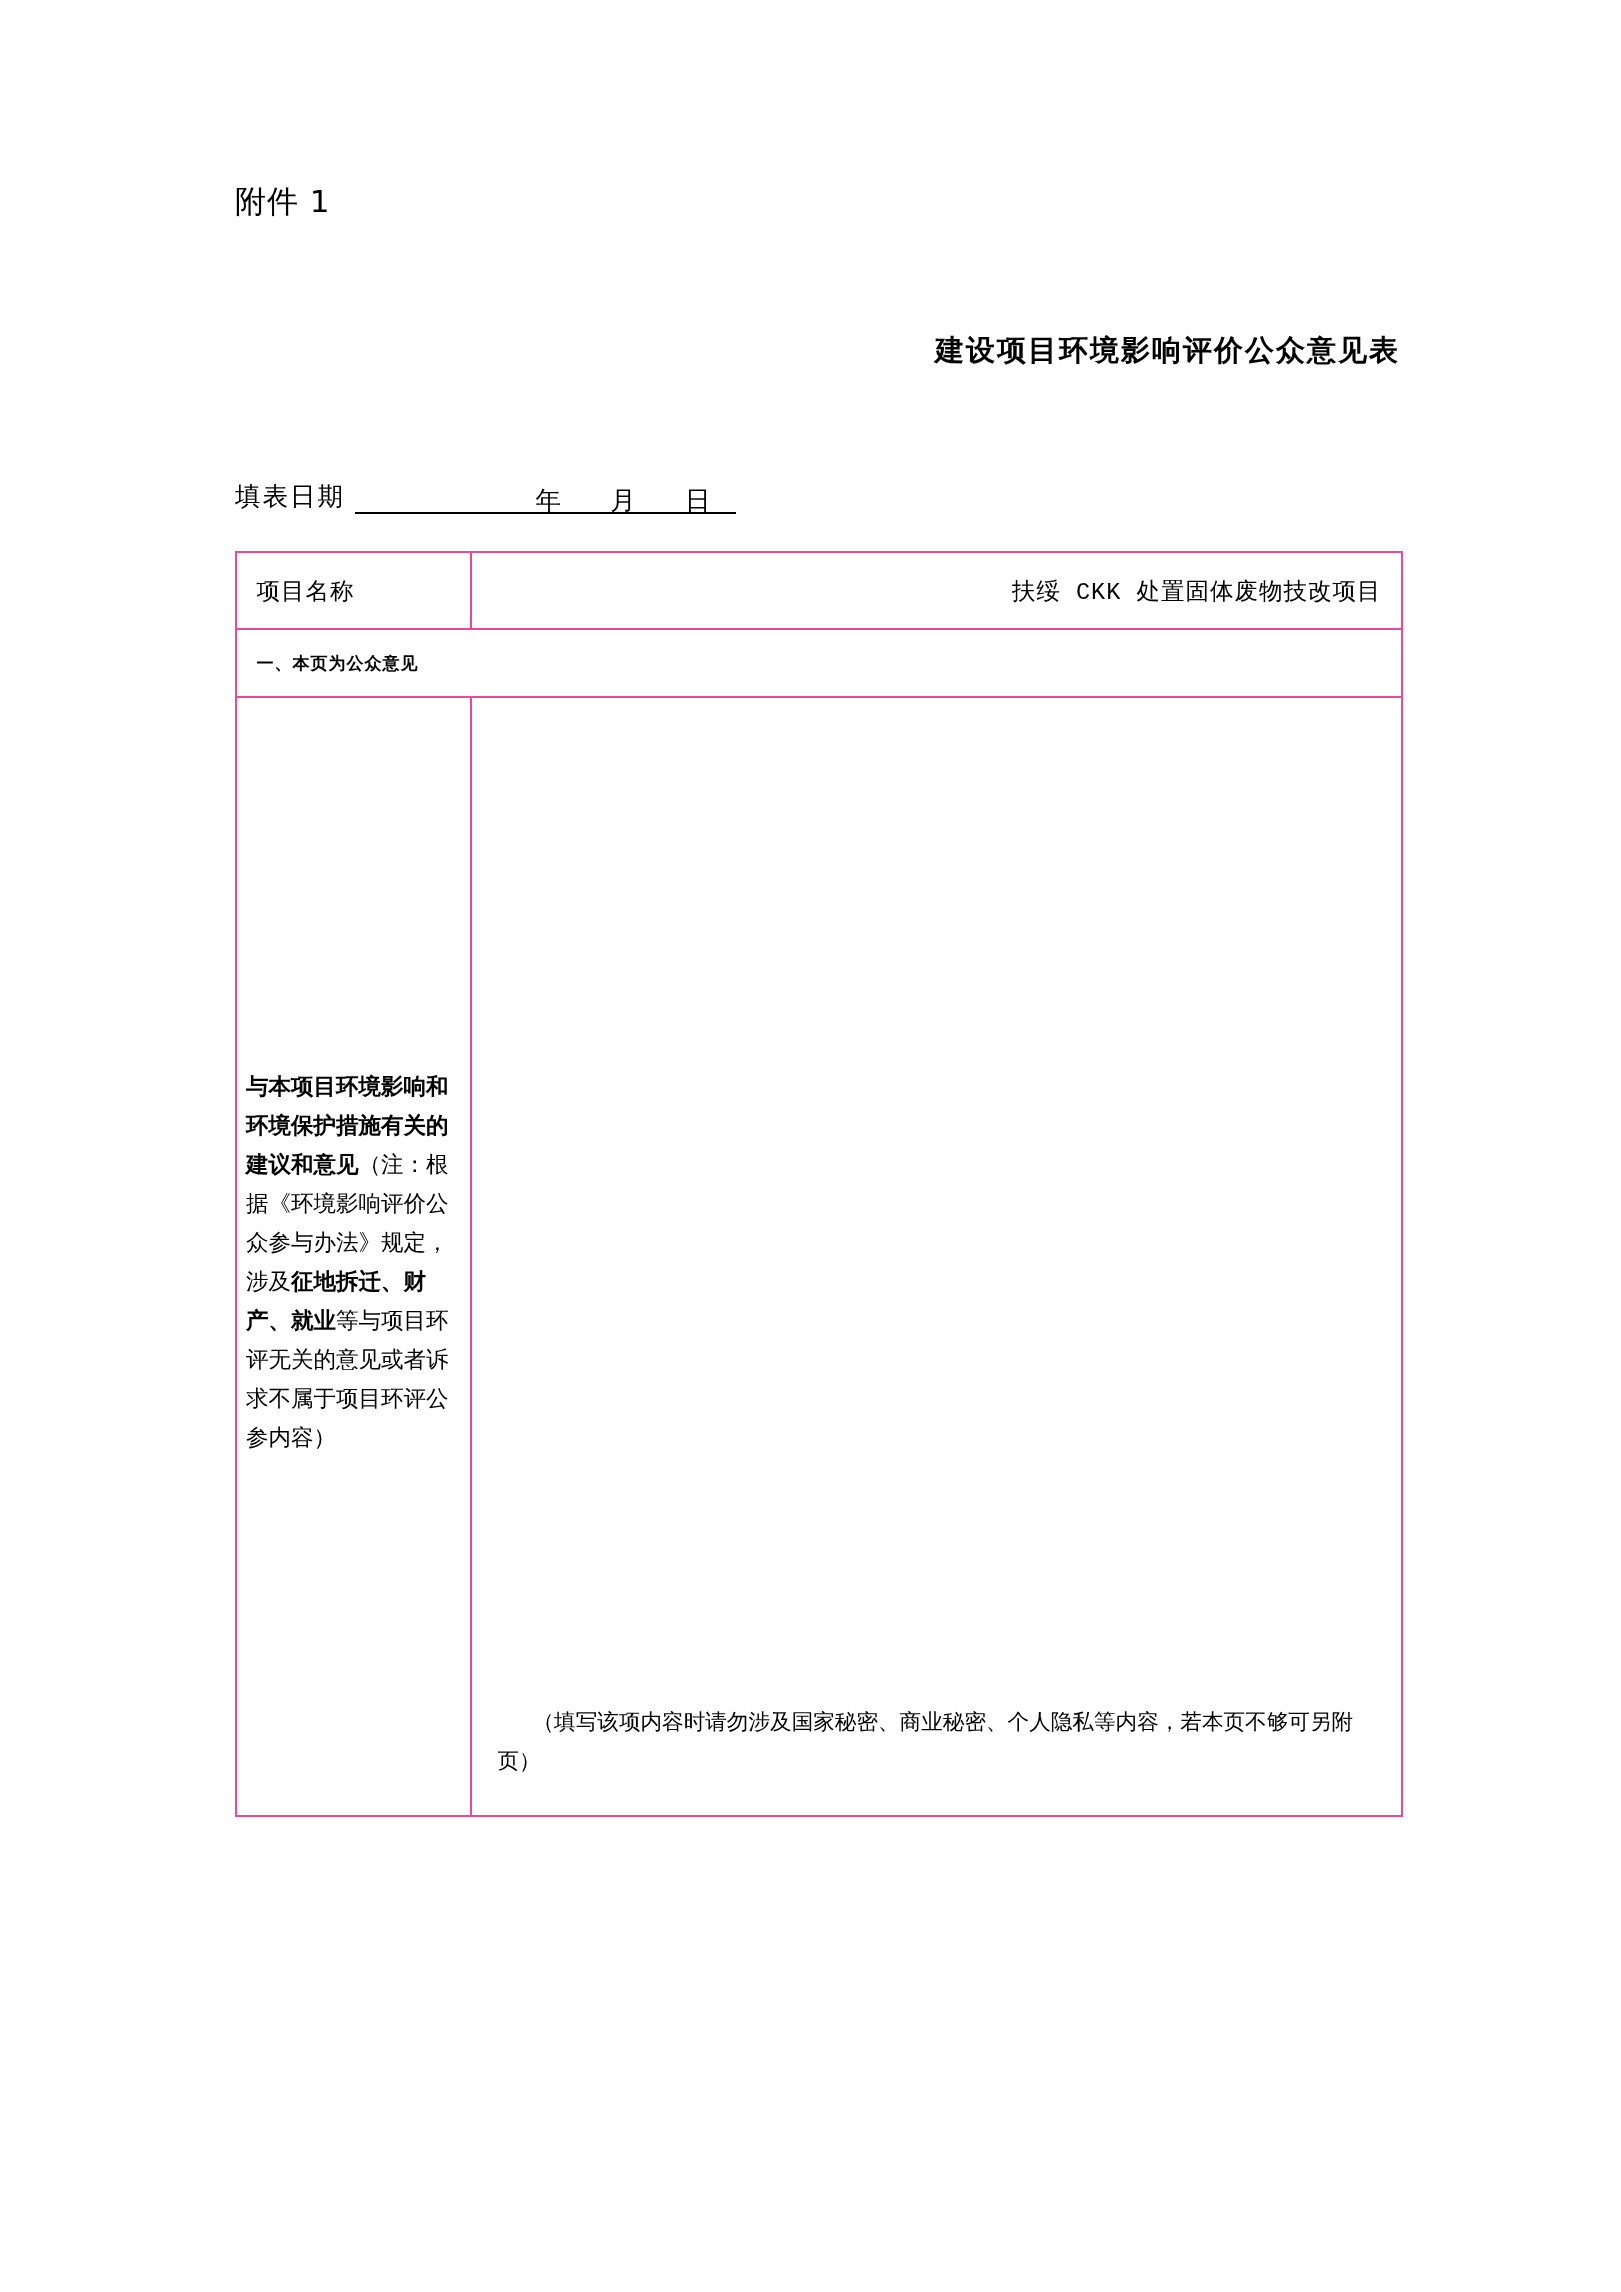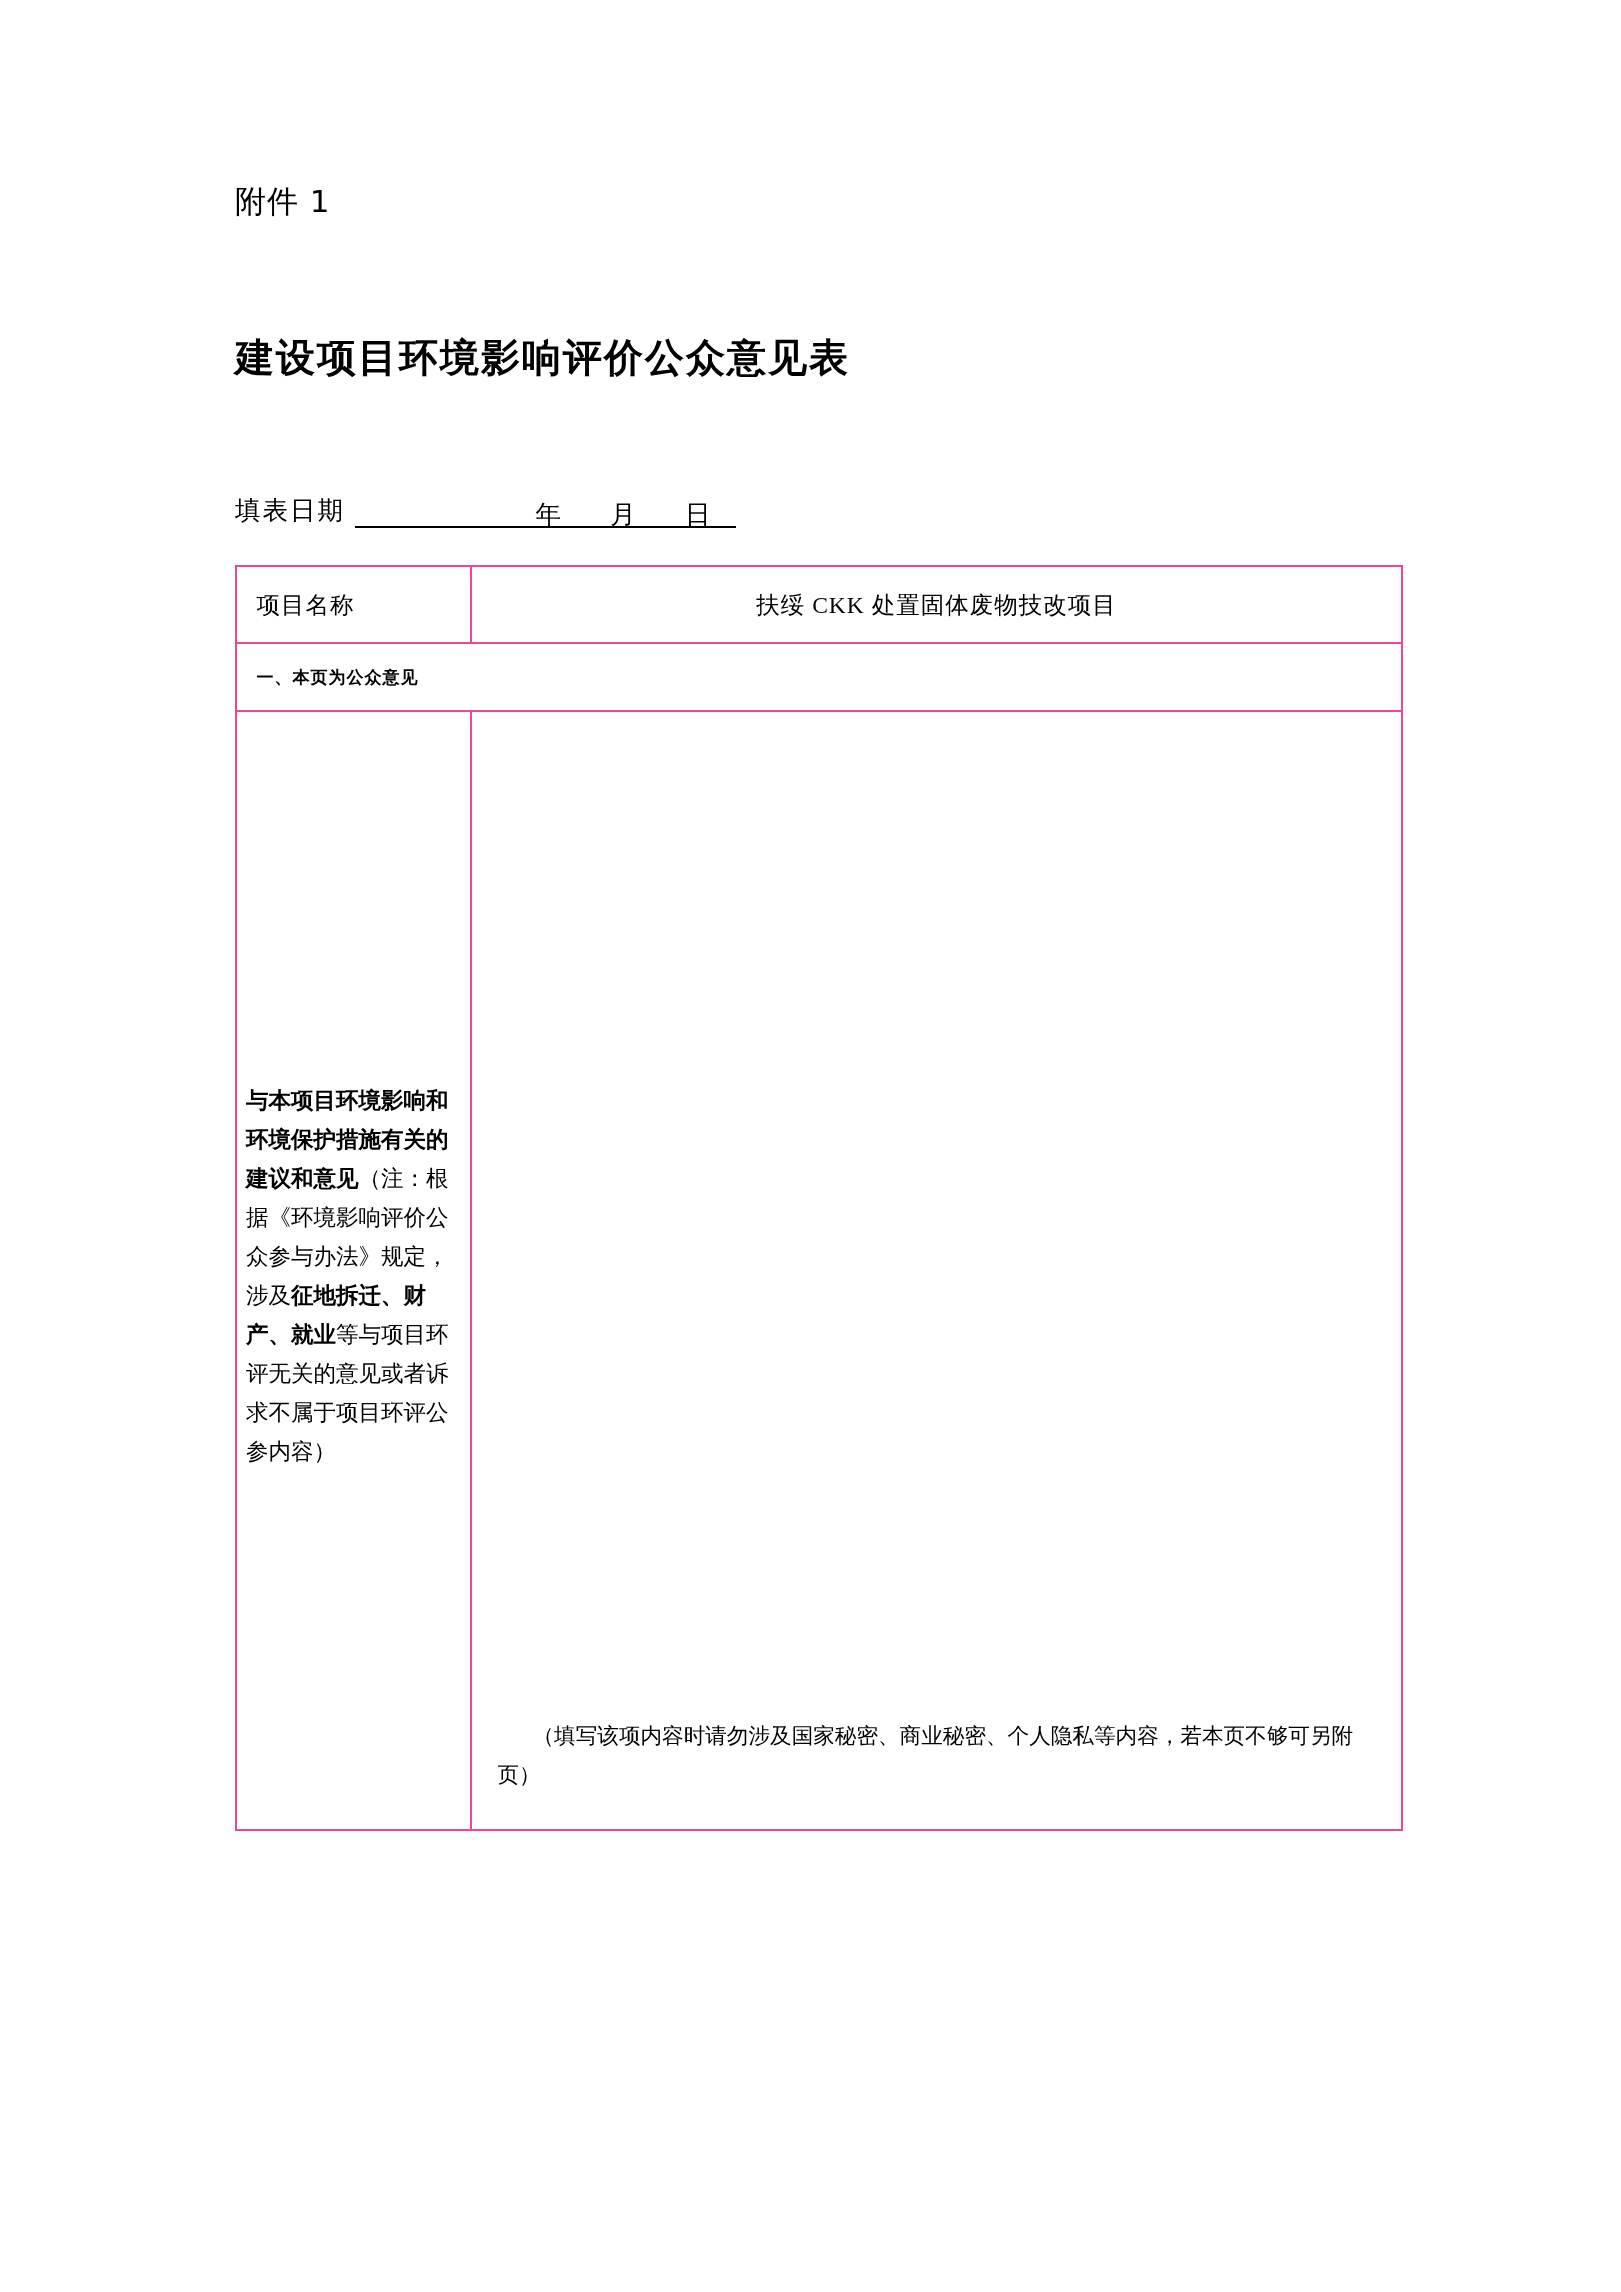--- a/index.html
+++ b/index.html
@@ -24,22 +24,22 @@
     padding: 181px 221px 0 235px;
   }
   .attachment-label {
     font-size: 31px;
     font-weight: 400;
     letter-spacing: 1px;
     margin: 0 0 0 0;
     font-family: "DejaVu Sans", "Liberation Sans", sans-serif;
   }
   .doc-title {
-    text-align: left;
-    font-size: 39px;
+    text-align: right;
+    font-size: 29px;
     font-weight: bold;
     letter-spacing: 2px;
     margin-top: 108px;
     font-family: "DejaVu Serif", "Liberation Serif", serif;
   }
   .date-row {
     margin-top: 108px;
     display: flex;
     align-items: flex-end;
     font-size: 25.5px;
@@ -81,22 +81,22 @@
     padding: 0;
   }
   .name-label {
     font-size: 23.5px;
     font-family: "DejaVu Serif", "Liberation Serif", serif;
     letter-spacing: 1px;
     padding: 21.6px 19.6px;
   }
   .name-value {
     font-size: 23.5px;
-    font-family: Liberation Serif, serif;
-    text-align: center;
+    font-family: Liberation Mono, monospace;
+    text-align: right;
     padding: 21.6px 19.6px;
     letter-spacing: 1px;
   }
   .section-head {
     font-size: 17px;
     font-weight: bold;
     font-family: "DejaVu Serif", "Liberation Serif", serif;
     padding: 21.6px 19.6px;
     letter-spacing: 1px;
   }

